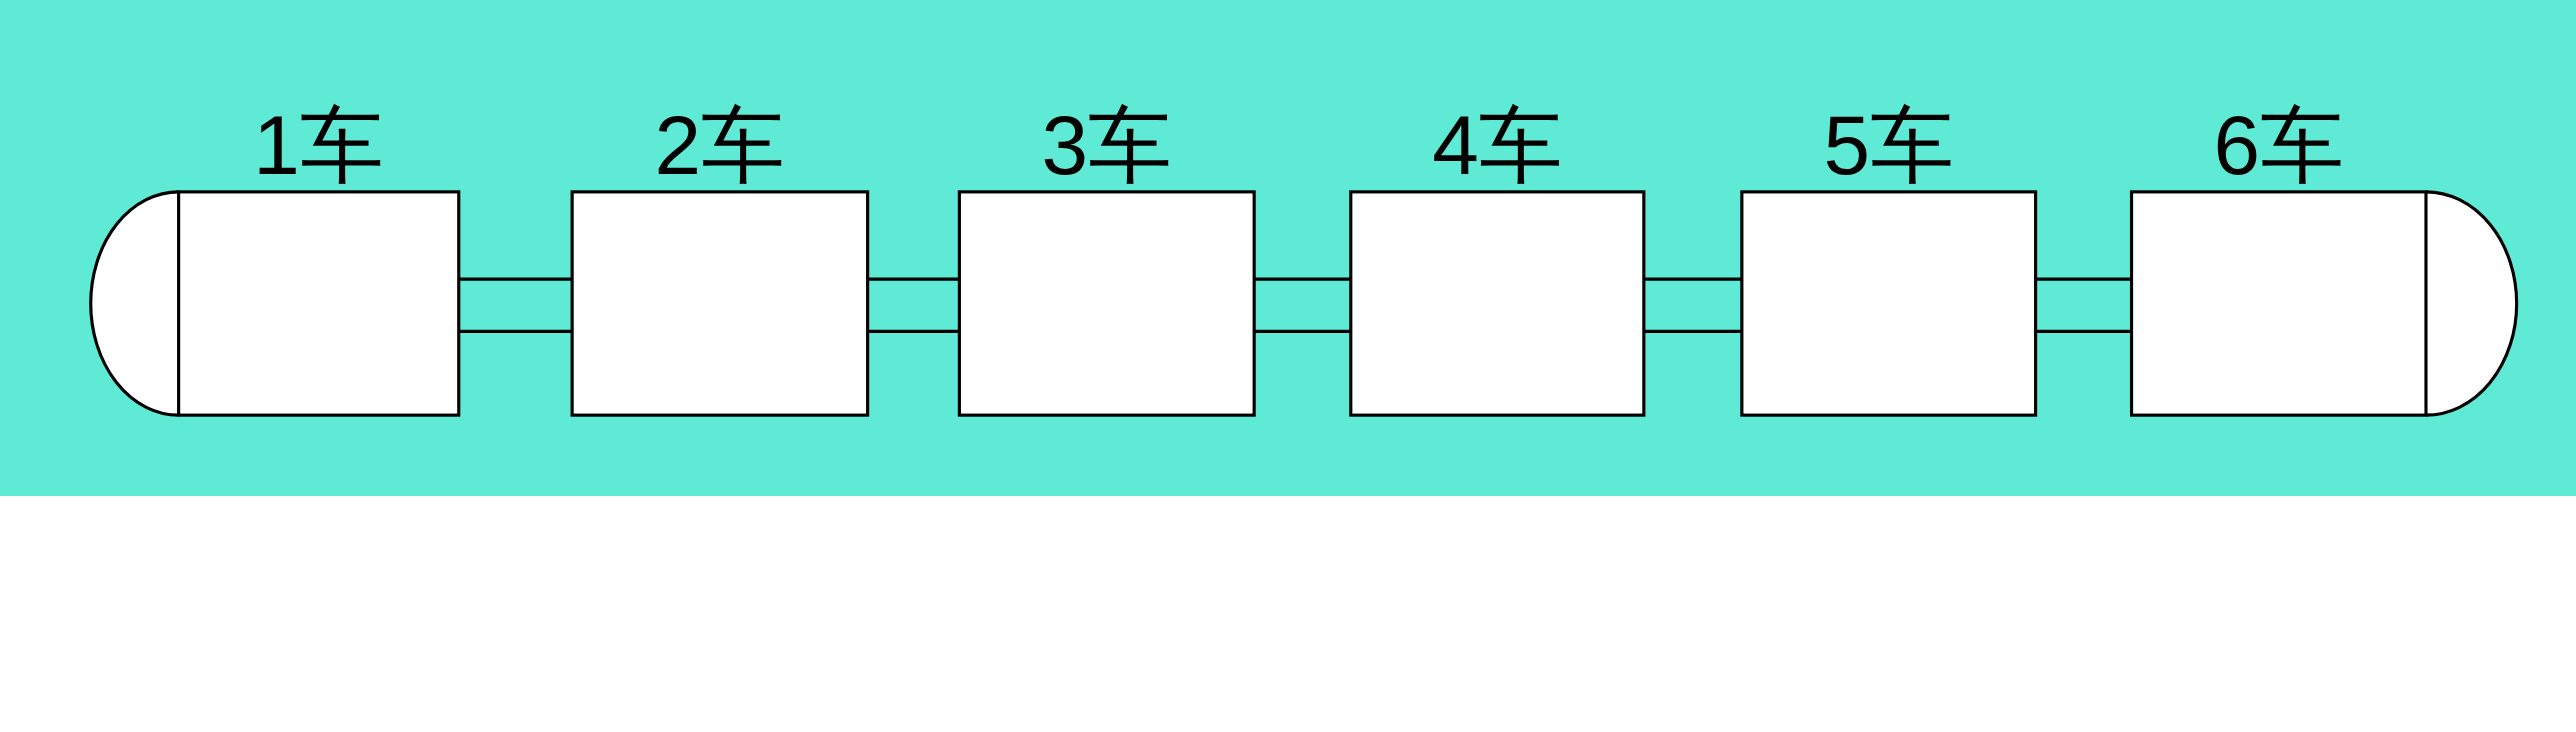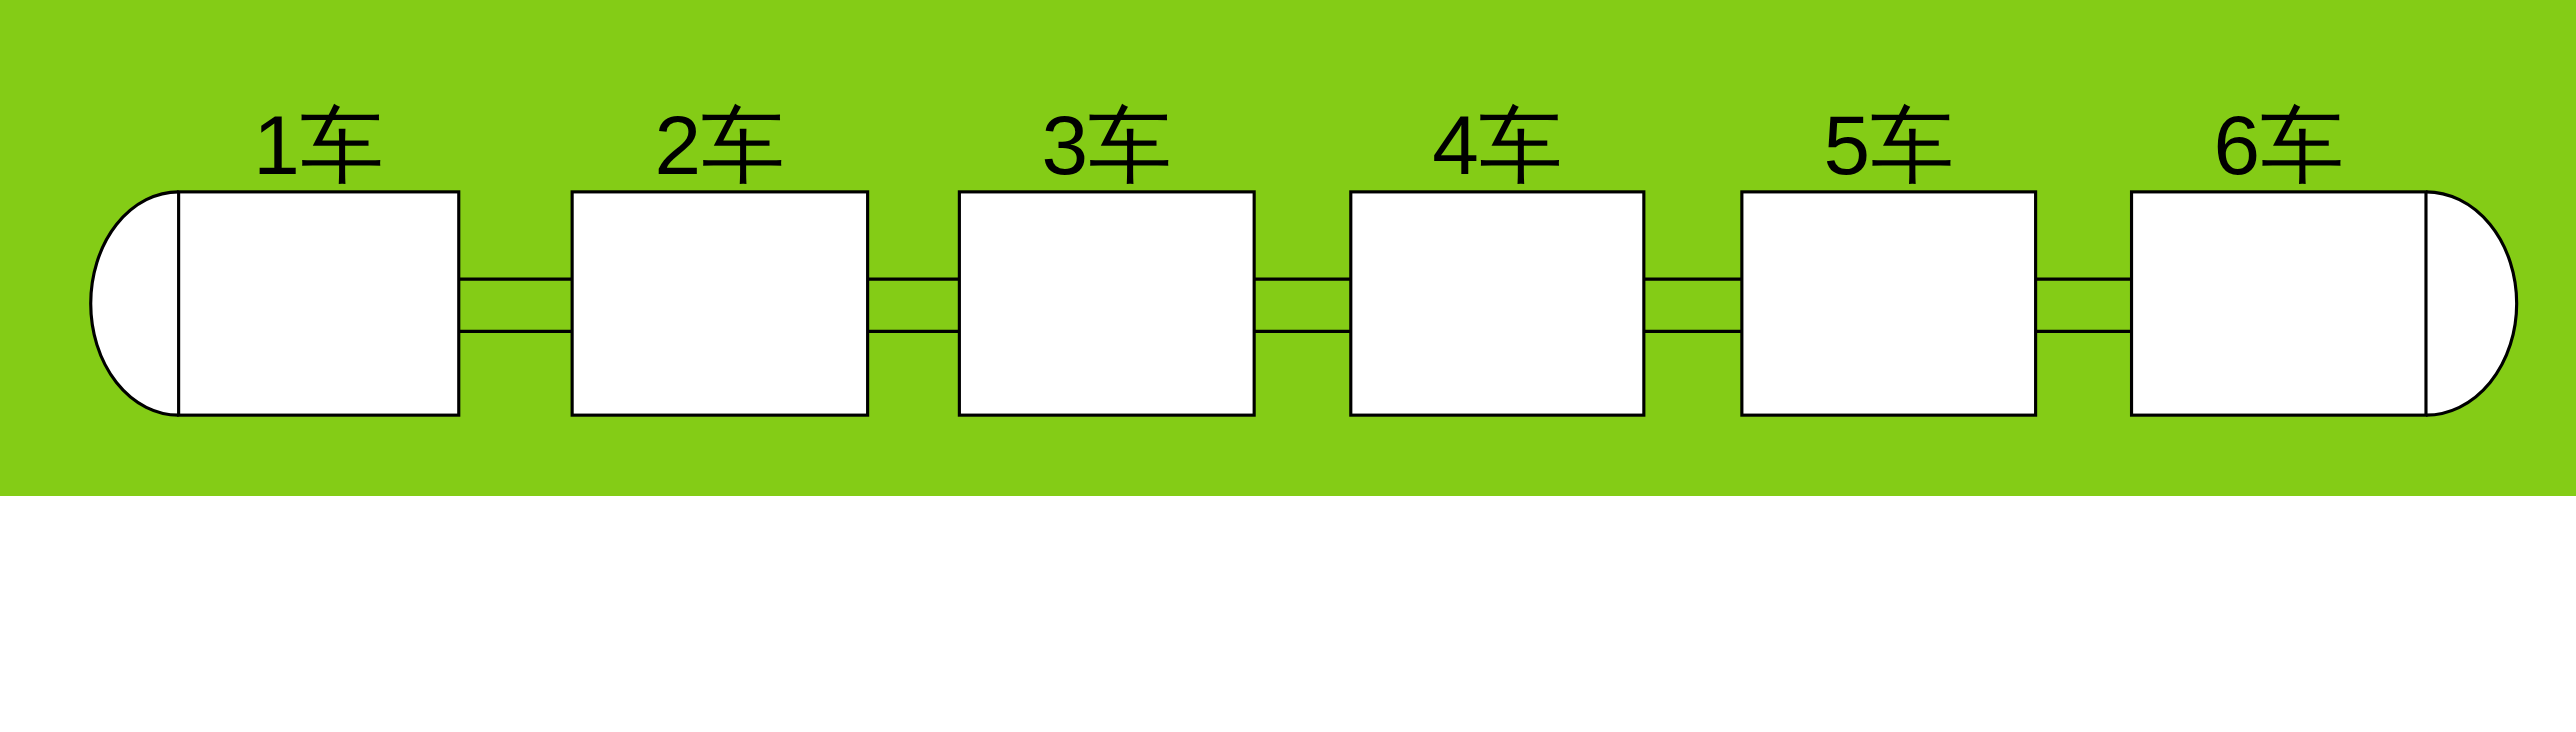--- a/index.html
+++ b/index.html
@@ -2,21 +2,21 @@
 <html style="font-size:8.2px"><head>
 <meta charset="utf-8">
 <style>
   html, body {
     margin: 0;
     padding: 0;
     background: #ffffff;
   }
   .diagram-wrap {
     width: 100vw;
-    background: #84cc16;
+    background: #5eead4;
     text-decoration: underline;
   }
   svg {
     display: block;
     width: 100%;
     height: auto;
   }
   .car-body {
     fill: #ffffff;
     stroke: #000000;

